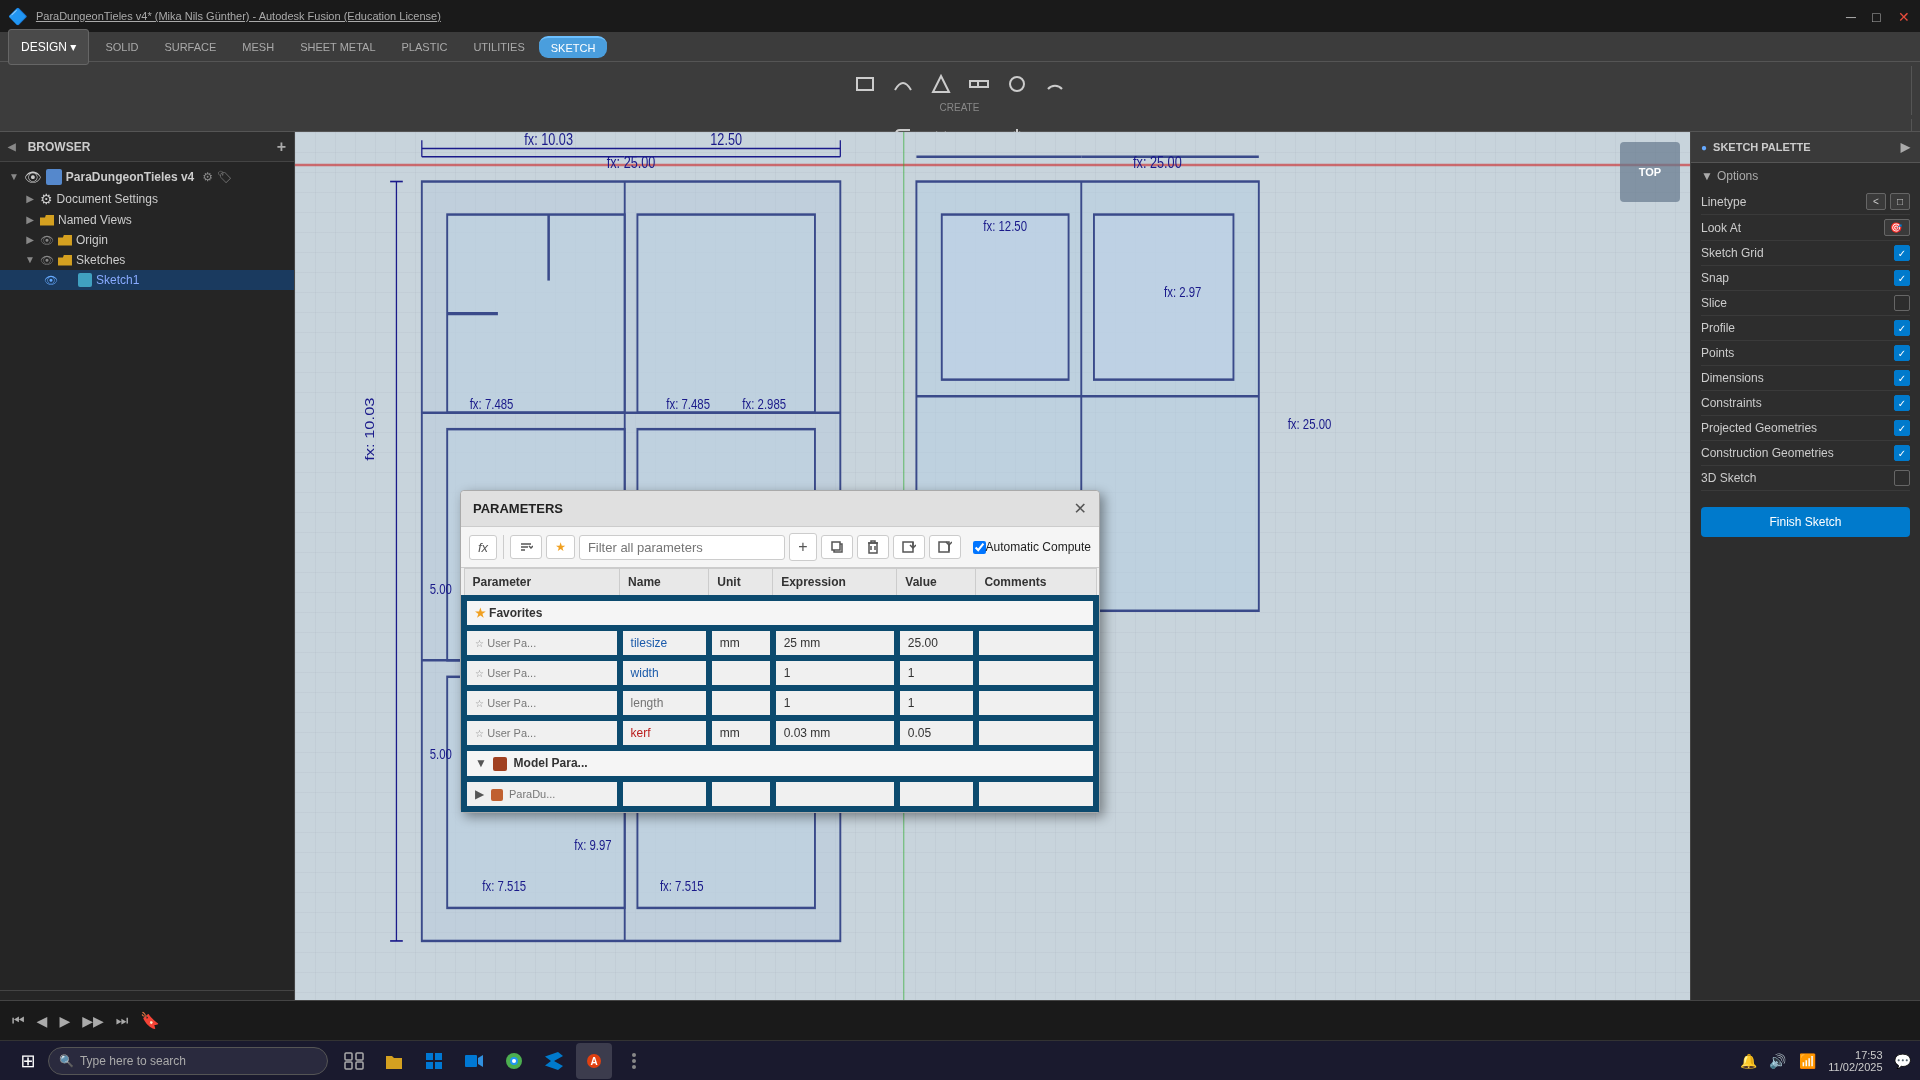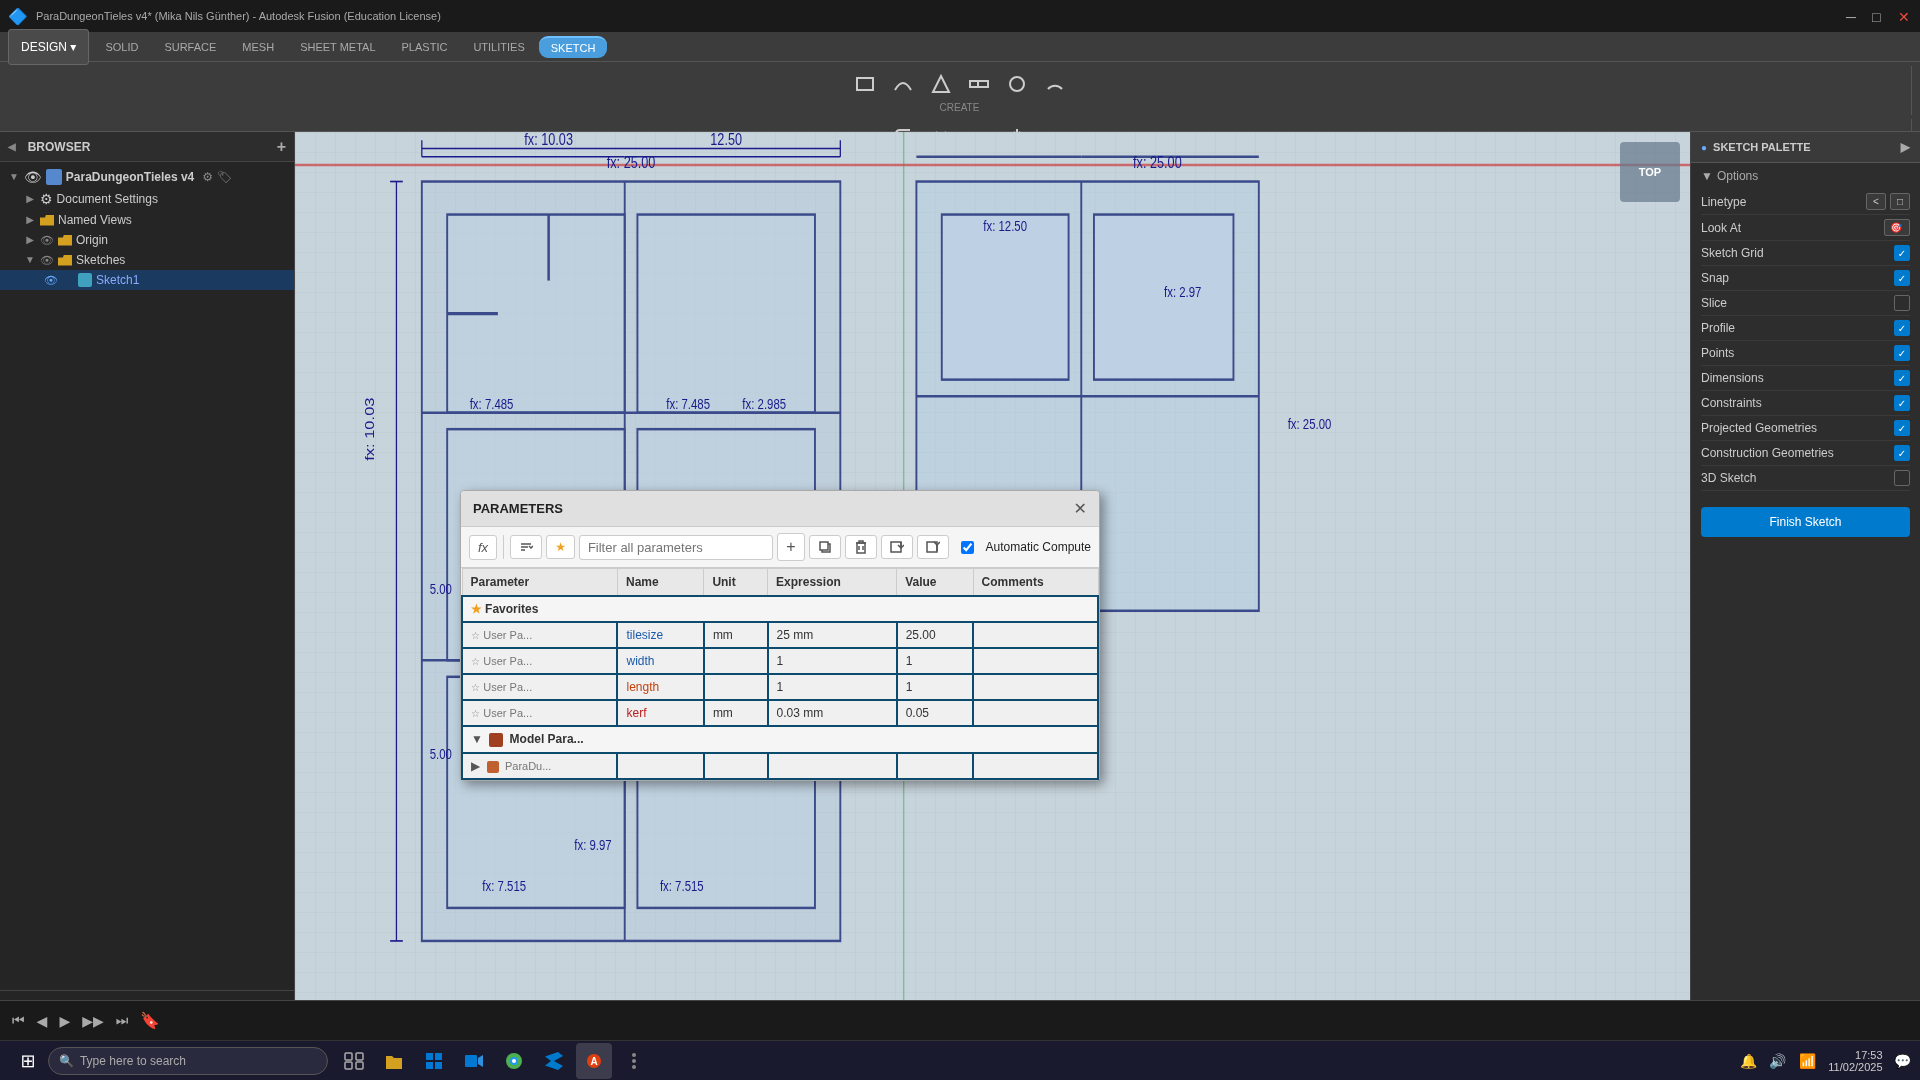--- a/index.html
+++ b/index.html
@@ -138,27 +138,27 @@
     #params-toolbar {
       padding: 6px 8px; display: flex; align-items: center; gap: 4px; border-bottom: 1px solid #ccc; background: #f5f5f5;
     }
     .params-tb-btn {
       padding: 4px 8px; background: #fff; border: 1px solid #ccc; cursor: pointer; border-radius: 3px;
       font-size: 12px; display: flex; align-items: center; justify-content: center;
     }
     .params-filter {
       flex: 1; padding: 4px 8px; border: 1px solid #ccc; border-radius: 3px; font-size: 13px; background: #fff;
     }
-    .auto-compute { display: flex; align-items: center; gap: 12px; font-size: 12px; margin-left: 8px; }
+    .auto-compute { display: flex; align-items: center; gap: 0; font-size: 12px; margin-left: 8px; }
     #params-table { width: 100%; border-collapse: collapse; }
     #params-table th {
       background: #e8e8e8; border: 1px solid #ccc; padding: 6px 8px; text-align: left; font-size: 12px; color: #333;
     }
     #params-table td {
-      border: 2px solid #0c4a6e; padding: 5px 8px; font-size: 12px; color: #333;
+      border: 6px solid #0c4a6e; padding: 5px 8px; font-size: 12px; color: #333;
     }
     .section-row td { background: #f5f5f5; font-weight: bold; padding: 4px 8px; }
     .star-icon { color: #f0a020; }
     .user-icon { color: #888; font-size: 10px; }
     .expand-icon { color: #555; cursor: pointer; }
 
     
     #view-cube {
       position: absolute; top: 10px; right: 10px; width: 60px; height: 60px;
       background: rgba(100,120,140,0.7); border-radius: 4px; display: flex; align-items: center; justify-content: center;
@@ -178,21 +178,21 @@
     .taskbar-time { display: flex; flex-direction: column; align-items: flex-end; }
     .icon-folder { display: inline-block; width: 14px; height: 11px; background: #d4a020; clip-path: polygon(0 3px, 5px 3px, 6px 0, 100% 0, 100% 100%, 0 100%); }
     .icon-sketch2 { display: inline-block; width: 14px; height: 14px; background: #40a0c0; border-radius: 2px; }
   </style>
 </head>
 <body>
 
 <div id="titlebar">
   <div class="title-left">
     <span style="font-size:16px;">🔷</span>
-    <span style="font-size:11px;">ParaDungeonTieles v4* (Mika Nils Günther) - Autodesk Fusion (Education License)</span>
+    <span style="font-size:11px;text-decoration:underline;">ParaDungeonTieles v4* (Mika Nils Günther) - Autodesk Fusion (Education License)</span>
   </div>
   <div class="title-right">
     <span class="win-btn">─</span>
     <span class="win-btn">□</span>
     <span class="win-btn" style="color:#e74c3c;">✕</span>
   </div>
 </div>
 
 <div id="menubar">
   <div class="design-btn">
@@ -733,21 +733,21 @@
         <td style="cursor:pointer;">1</td>
         <td>1</td>
         <td></td>
       </tr>
 
       <tr>
         <td>
           <span class="user-icon" style="cursor:pointer;">☆</span>
           <span style="font-size:11px; color:#777;">User Pa...</span>
         </td>
-        <td style="cursor:pointer; color:#c2410c;">length</td>
+        <td style="cursor:pointer; color:#737373;">length</td>
         <td></td>
         <td style="cursor:pointer;">1</td>
         <td>1</td>
         <td></td>
       </tr>
 
       <tr>
         <td>
           <span class="user-icon" style="cursor:pointer;">☆</span>
           <span style="font-size:11px; color:#777;">User Pa...</span>

